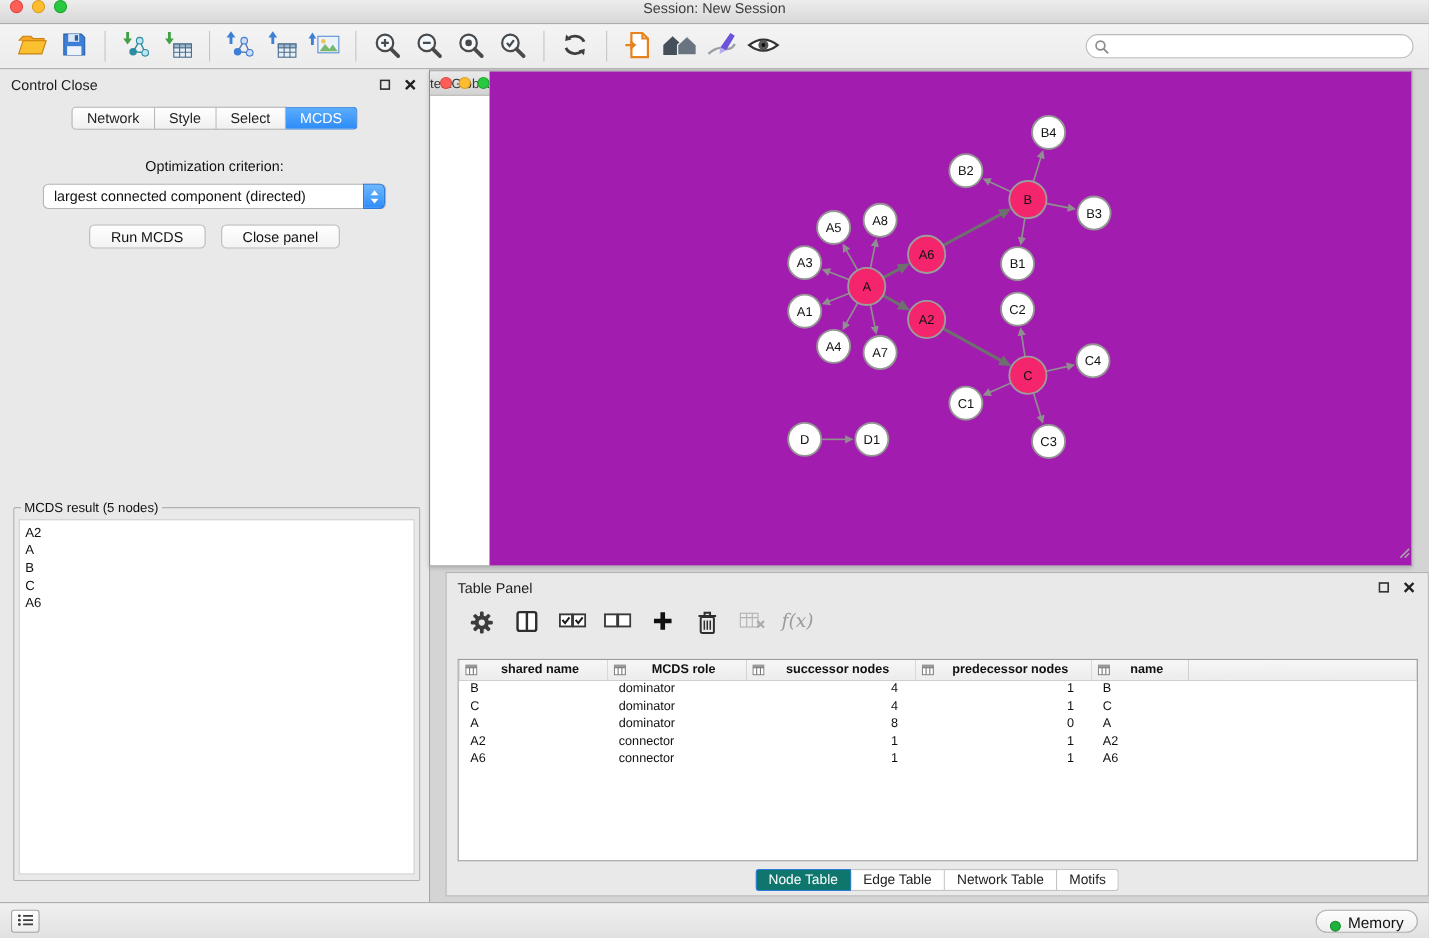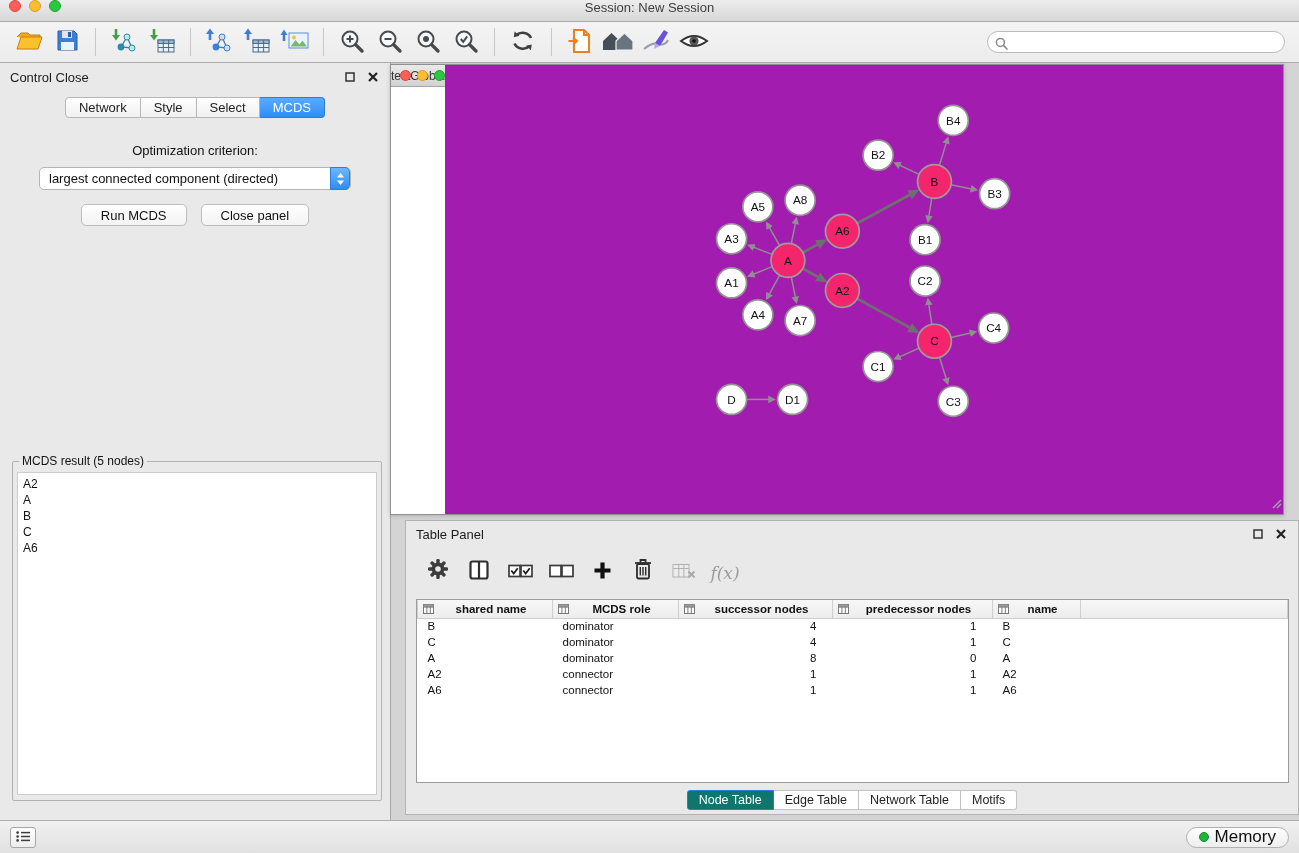--- a/index.html
+++ b/index.html
@@ -57,41 +57,41 @@
   .edge.thick{stroke:#6f6f6f;stroke-width:3}
   .node{fill:#fff;stroke:#949494;stroke-width:1.8}
   .node.selected{fill:#f4256d;stroke:#9c9c9c}
   .node-label{font-family:"Liberation Sans","DejaVu Sans",sans-serif;font-size:12.5px;fill:#111;text-anchor:middle}
   .resize-grip{position:absolute;right:1px;bottom:1px}
 
   
   .table-panel{position:absolute;left:405px;top:520px;width:894px;height:295px;background:#e9e9e9;border:1px solid #b3b3b3}
   .tp-header{height:26px;display:flex;align-items:center;padding:0 10px}
   .tp-toolbar{height:44px;display:flex;align-items:center;padding:0 18px;gap:13px}
-  .ticon-btn{width:28px;height:28px;display:flex;align-items:flex-end;justify-content:center;background:none;border:none}
+  .ticon-btn{width:28px;height:28px;display:flex;align-items:flex-start;justify-content:center;background:none;border:none}
   .fx-label{font-family:"DejaVu Serif","Liberation Serif",serif;font-style:italic;font-size:17px;color:#9b9b9b}
   .tp-table-wrap{position:absolute;left:10px;right:9px;top:78px;bottom:31px;background:#fff;border:1px solid #9c9c9c;overflow:hidden}
   table.node-table{border-collapse:collapse;width:100%;table-layout:fixed;font-size:11.5px;color:#111}
   .node-table th{background:linear-gradient(#f7f7f7,#ececec);border:1px solid #cfcfcf;border-top:none;height:18px;font-weight:bold;font-size:11.5px;position:relative;padding:0 4px;white-space:nowrap;overflow:hidden}
   .node-table th .col-icon{position:absolute;left:5px;top:4px}
   .node-table th .col-label{display:block;text-align:center;padding-left:12px}
   .node-table td{height:16px;padding:0 16px 0 10px;white-space:nowrap;overflow:hidden}
   .node-table td.right{text-align:right}
   .node-table td.left{text-align:left}
   .tp-tabs{position:absolute;bottom:4px;left:0;right:0;display:flex;justify-content:center}
   .bottom-tab{font-size:12.5px;height:20px;padding:0 11px;background:#fff;border:1px solid #c3c3c3;color:#222}
   .bottom-tab + .bottom-tab{border-left:none}
   .bottom-tab:first-child{border-radius:3px 0 0 3px}
   .bottom-tab:last-child{border-radius:0 3px 3px 0}
   .bottom-tab.active{background:#0f766e;color:#fff;border-color:#2f7cd8}
 
   
   .statusbar{position:absolute;left:0;top:820px;width:100%;height:33px;background:linear-gradient(#f0f0f0,#e1e1e1);border-top:1px solid #aeaeae;display:flex;align-items:center;padding:0 10px}
   .list-btn{width:26px;height:21px;border:1px solid #a5a5a5;border-radius:3px;background:linear-gradient(#ffffff,#ededed);display:flex;align-items:center;justify-content:center}
-  .memory-btn{margin-left:auto;display:flex;align-items:center;gap:6px;height:21px;padding:0 12px;border:1px solid #b0b0b0;border-radius:11px;background:linear-gradient(#fdfdfd,#eeeeee);font-size:17px;color:#111}
+  .memory-btn{margin-left:auto;display:flex;align-items:flex-end;gap:6px;height:21px;padding:0 12px;border:1px solid #b0b0b0;border-radius:11px;background:linear-gradient(#fdfdfd,#eeeeee);font-size:14px;color:#111}
   .mem-dot{width:10px;height:10px;border-radius:50%;background:#1fb33e;border:1px solid #168c2f}
 </style>
 </head>
 <body>
 
 <div class="app">
 
   <div class="titlebar">
     <div class="traffic">
       <span class="light red"></span>

